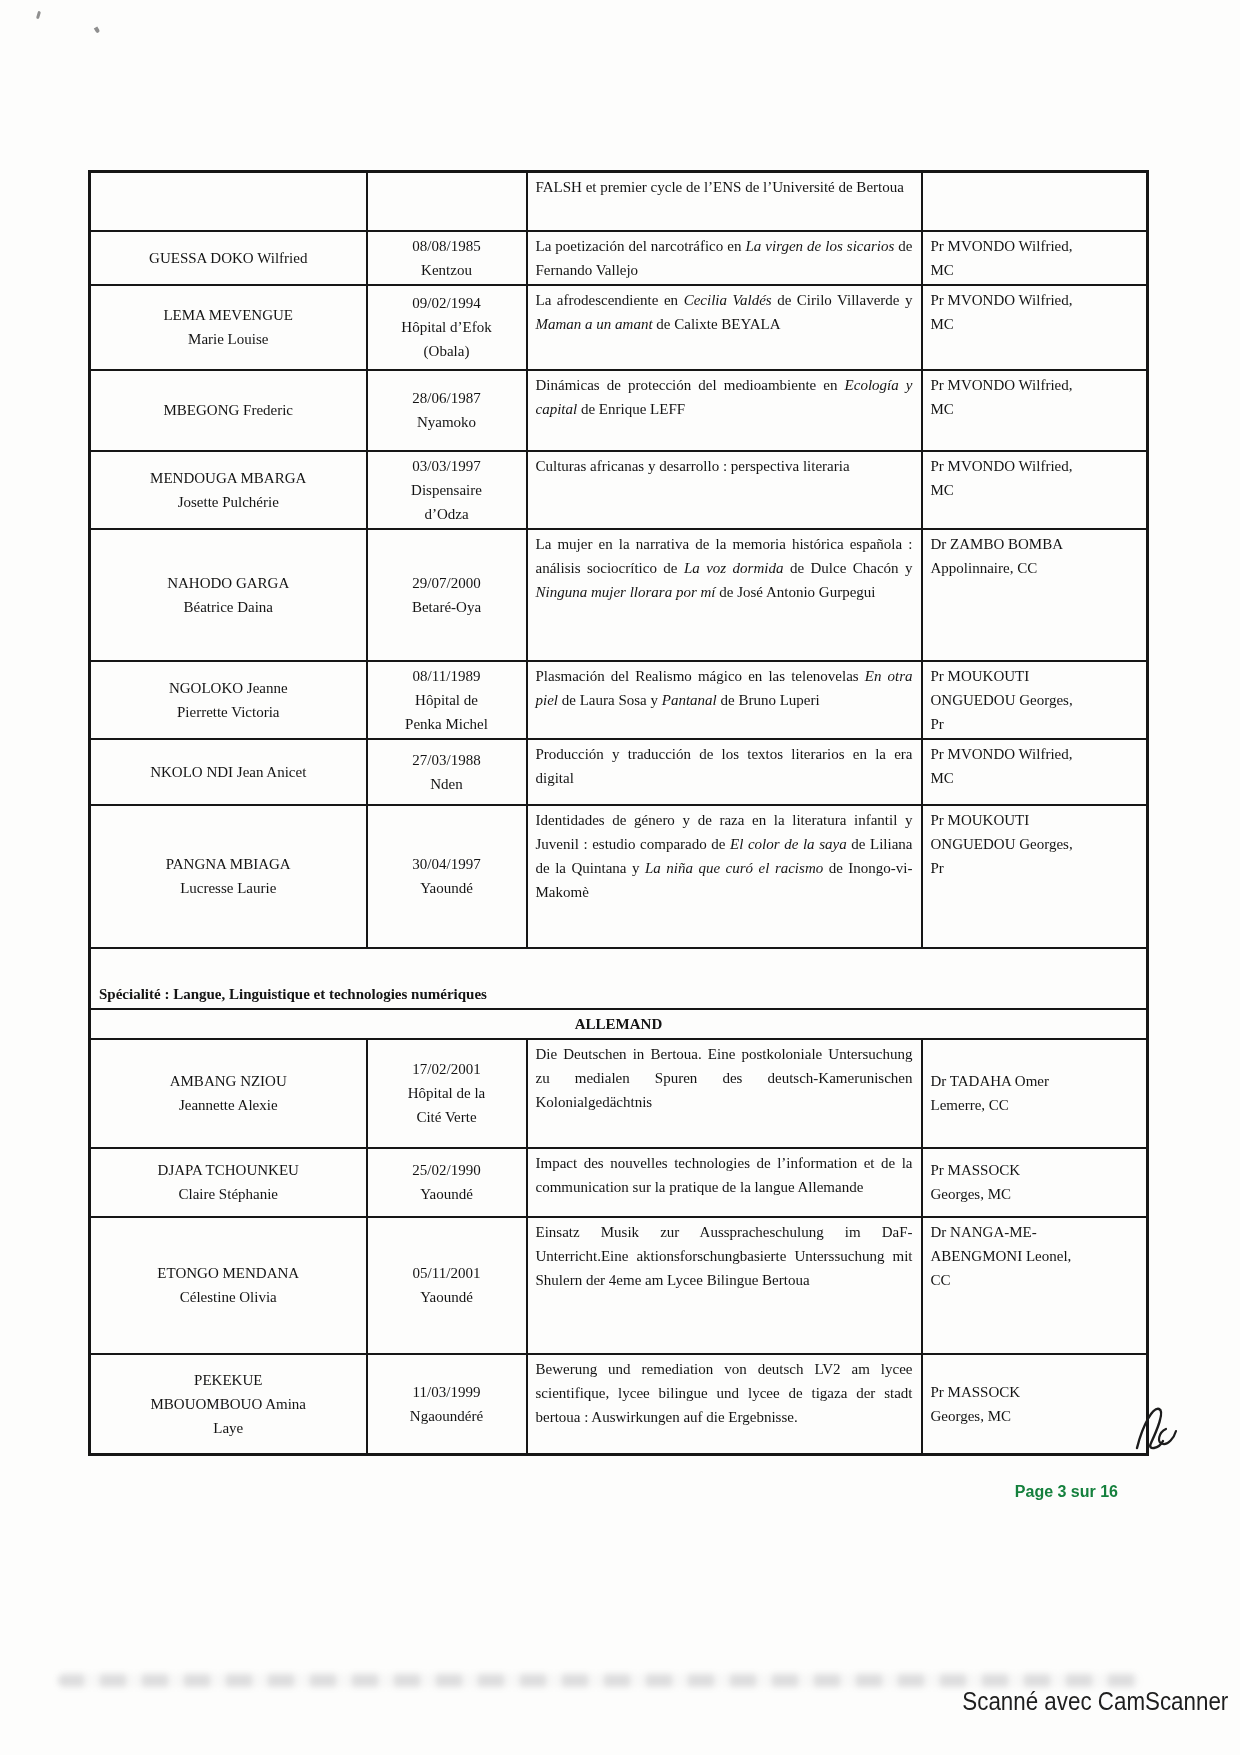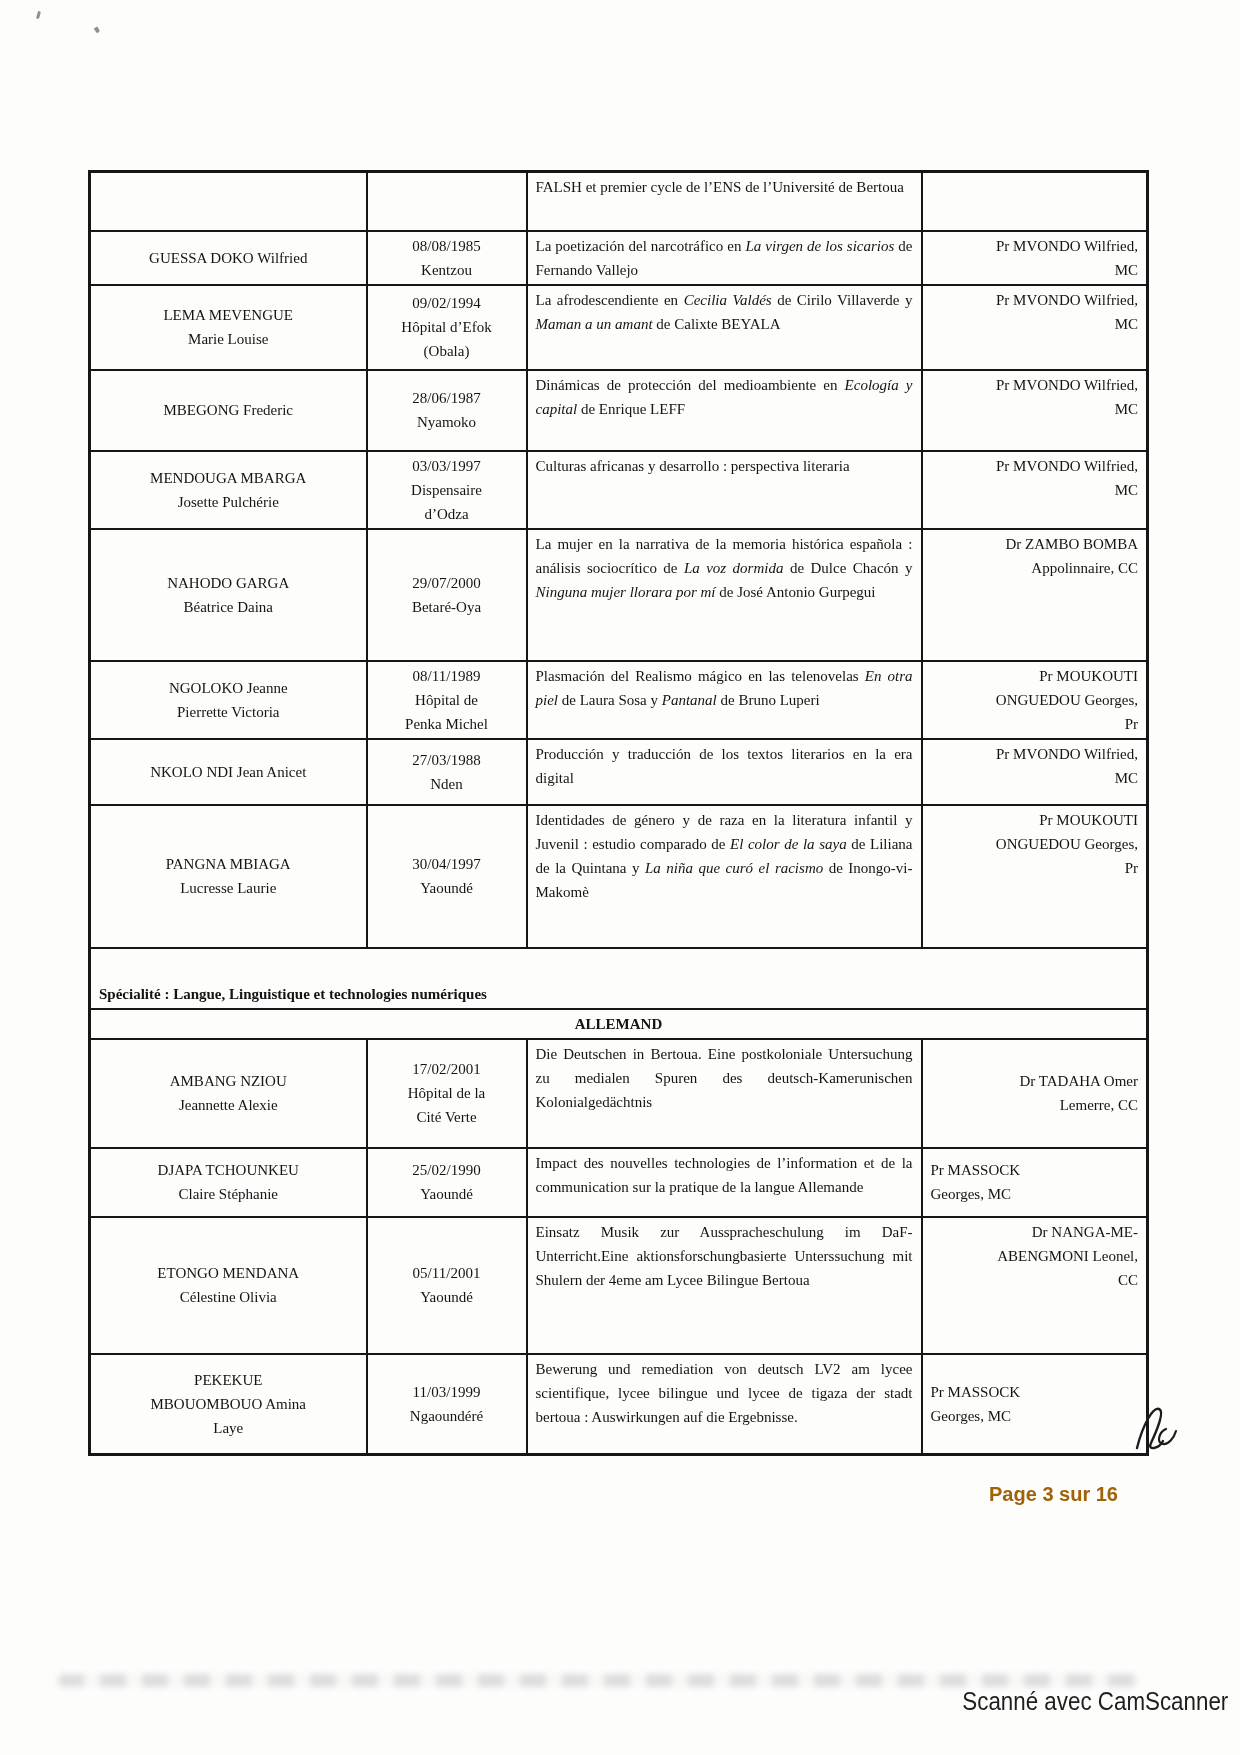--- a/index.html
+++ b/index.html
@@ -16,36 +16,36 @@
   }
   .doc-table td{
     border:2px solid #161616;
     font-size:15px;line-height:24px;
     padding:2px 8px;
   }
   .cell-name{text-align:center;vertical-align:middle;white-space:pre-line;}
   .cell-birth{text-align:center;vertical-align:middle;white-space:pre-line;}
   .cell-title{text-align:justify;vertical-align:top;padding:5px 10px 4px;}
   .cell-title em{font-style:italic;}
-  .cell-super{text-align:right;vertical-align:top;white-space:pre-line;padding-top:3px;}
+  .cell-super{text-align:left;vertical-align:top;white-space:pre-line;padding-top:3px;}
   .super-left{text-align:left;padding-left:12px;}
   .super-middle{vertical-align:middle;margin-left:24px;}
   .section-cell{
     text-align:left;vertical-align:bottom;font-weight:bold;
     font-size:19px;padding:4px 8px 3px;
   }
   .language-cell{
     text-align:center;vertical-align:middle;font-weight:bold;
     font-size:19px;line-height:21px;padding:0 8px;
   }
   
   .page-number{
     position:absolute;top:1483px;right:122px;
     font-family:"Liberation Sans",sans-serif;font-weight:bold;
-    font-size:20px;color:#a16207;
+    font-size:16px;color:#15803d;
   }
   .camscanner{
     position:absolute;top:1686px;right:12px;
     font-family:"Liberation Sans",sans-serif;font-size:26px;color:#1e1e1e;
     transform:scaleX(.86);transform-origin:100% 50%;white-space:nowrap;
   }
   .smudge{
     position:absolute;top:1674px;left:58px;width:1082px;height:13px;
     background:repeating-linear-gradient(90deg,
       rgba(115,115,122,.55) 0 26px, rgba(150,150,158,.12) 26px 42px);

